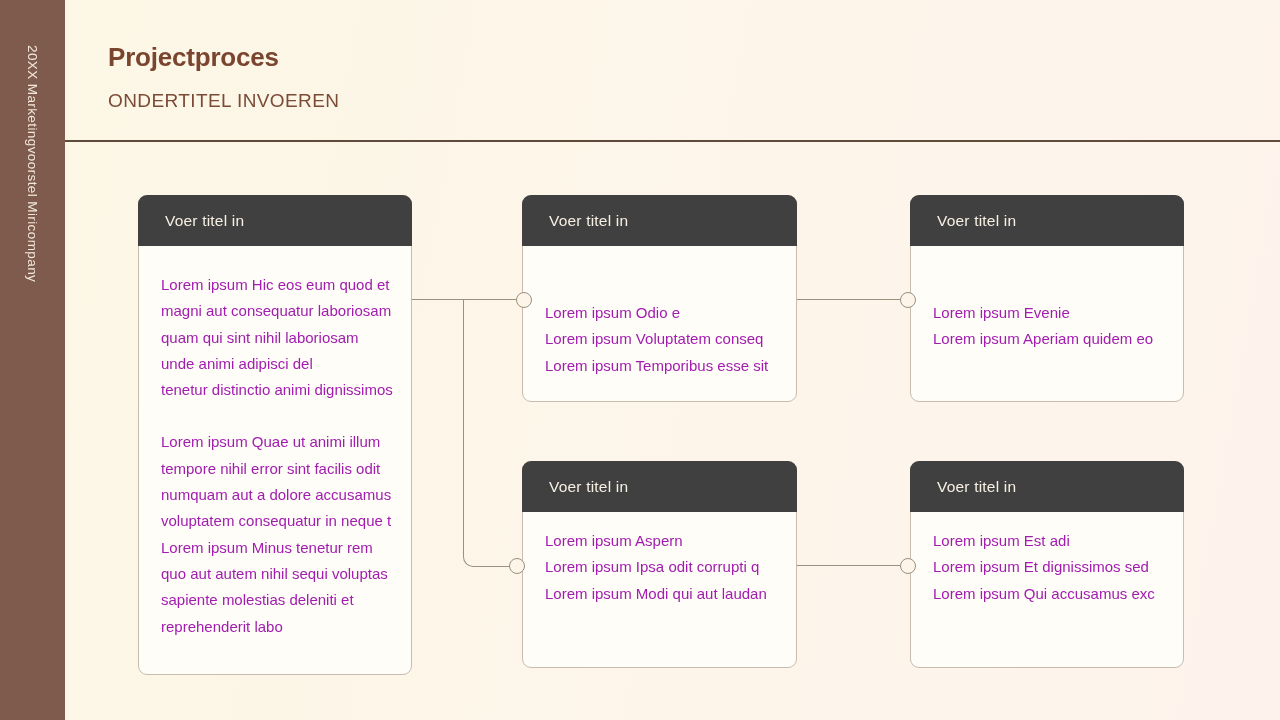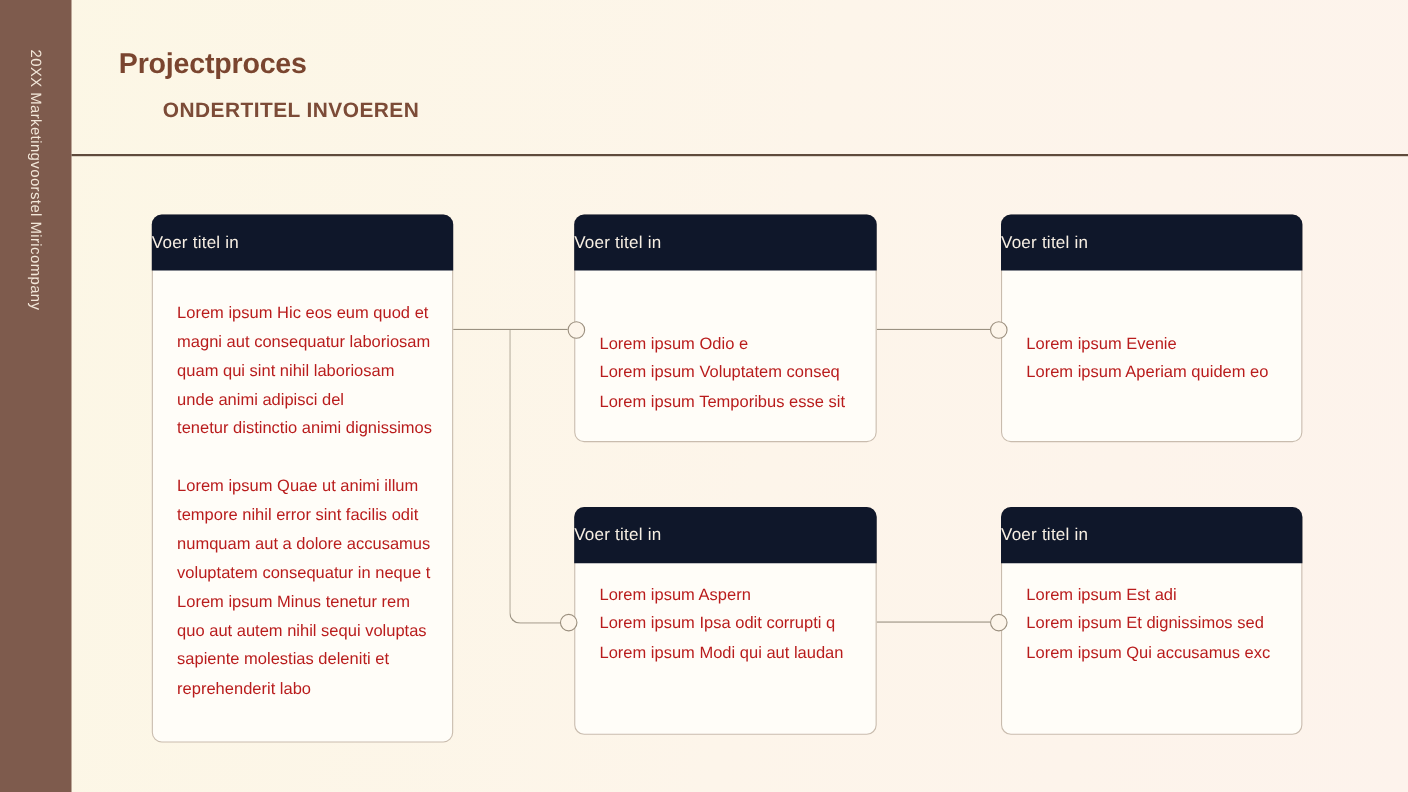--- a/index.html
+++ b/index.html
@@ -39,24 +39,23 @@
     left: 108px; top: 42px;
     font-size: 26px;
     font-weight: 700;
     letter-spacing: -0.2px;
     color: #7a452f;
   }
   .page-subtitle {
     position: absolute;
     left: 108px; top: 90px;
     font-size: 19px;
-    font-weight: 700;
+    font-weight: 400;
     letter-spacing: 0.4px;
     color: #7c4b37;
-    margin-left: 40px;
   }
   .header-divider {
     position: absolute;
     left: 65px; top: 140px;
     width: 1215px; height: 1.5px;
     background: #5f4b3c;
   }
   
   .conn-h {
     position: absolute;
@@ -97,35 +96,36 @@
     z-index: 2;
   }
   .card-1 { left: 138px; top: 195px; width: 274px; height: 480px; }
   .card-2 { left: 522px; top: 195px; width: 275px; height: 207px; }
   .card-3 { left: 910px; top: 195px; width: 274px; height: 207px; }
   .card-4 { left: 522px; top: 461px; width: 275px; height: 207px; }
   .card-5 { left: 910px; top: 461px; width: 274px; height: 207px; }
   .card-header {
     margin: -1px -1px 0 -1px;
     height: 51px;
-    background: #0f172a;
+    background: #404040;
     border-radius: 9px 9px 0 0;
     display: flex;
     align-items: center;
+    padding-left: 27px;
     box-sizing: border-box;
   }
   .card-title {
     color: #f7efe3;
     font-size: 15.5px;
     font-weight: 400;
     letter-spacing: 0.2px;
   }
   .card-body {
     padding: 26px 18px 0 22px;
-    color: #b91c1c;
+    color: #a21caf;
     font-size: 15px;
     line-height: 26.3px;
   }
   .card-4 .card-body, .card-5 .card-body { padding-top: 16px; }
   .card-2 .card-body, .card-3 .card-body { padding-top: 27px; margin-top: 27px; }
   .para { margin: 0 0 26px 0; }
   .para:last-child { margin-bottom: 0; }
   .body-line { white-space: nowrap; }
 </style>
 </head>

